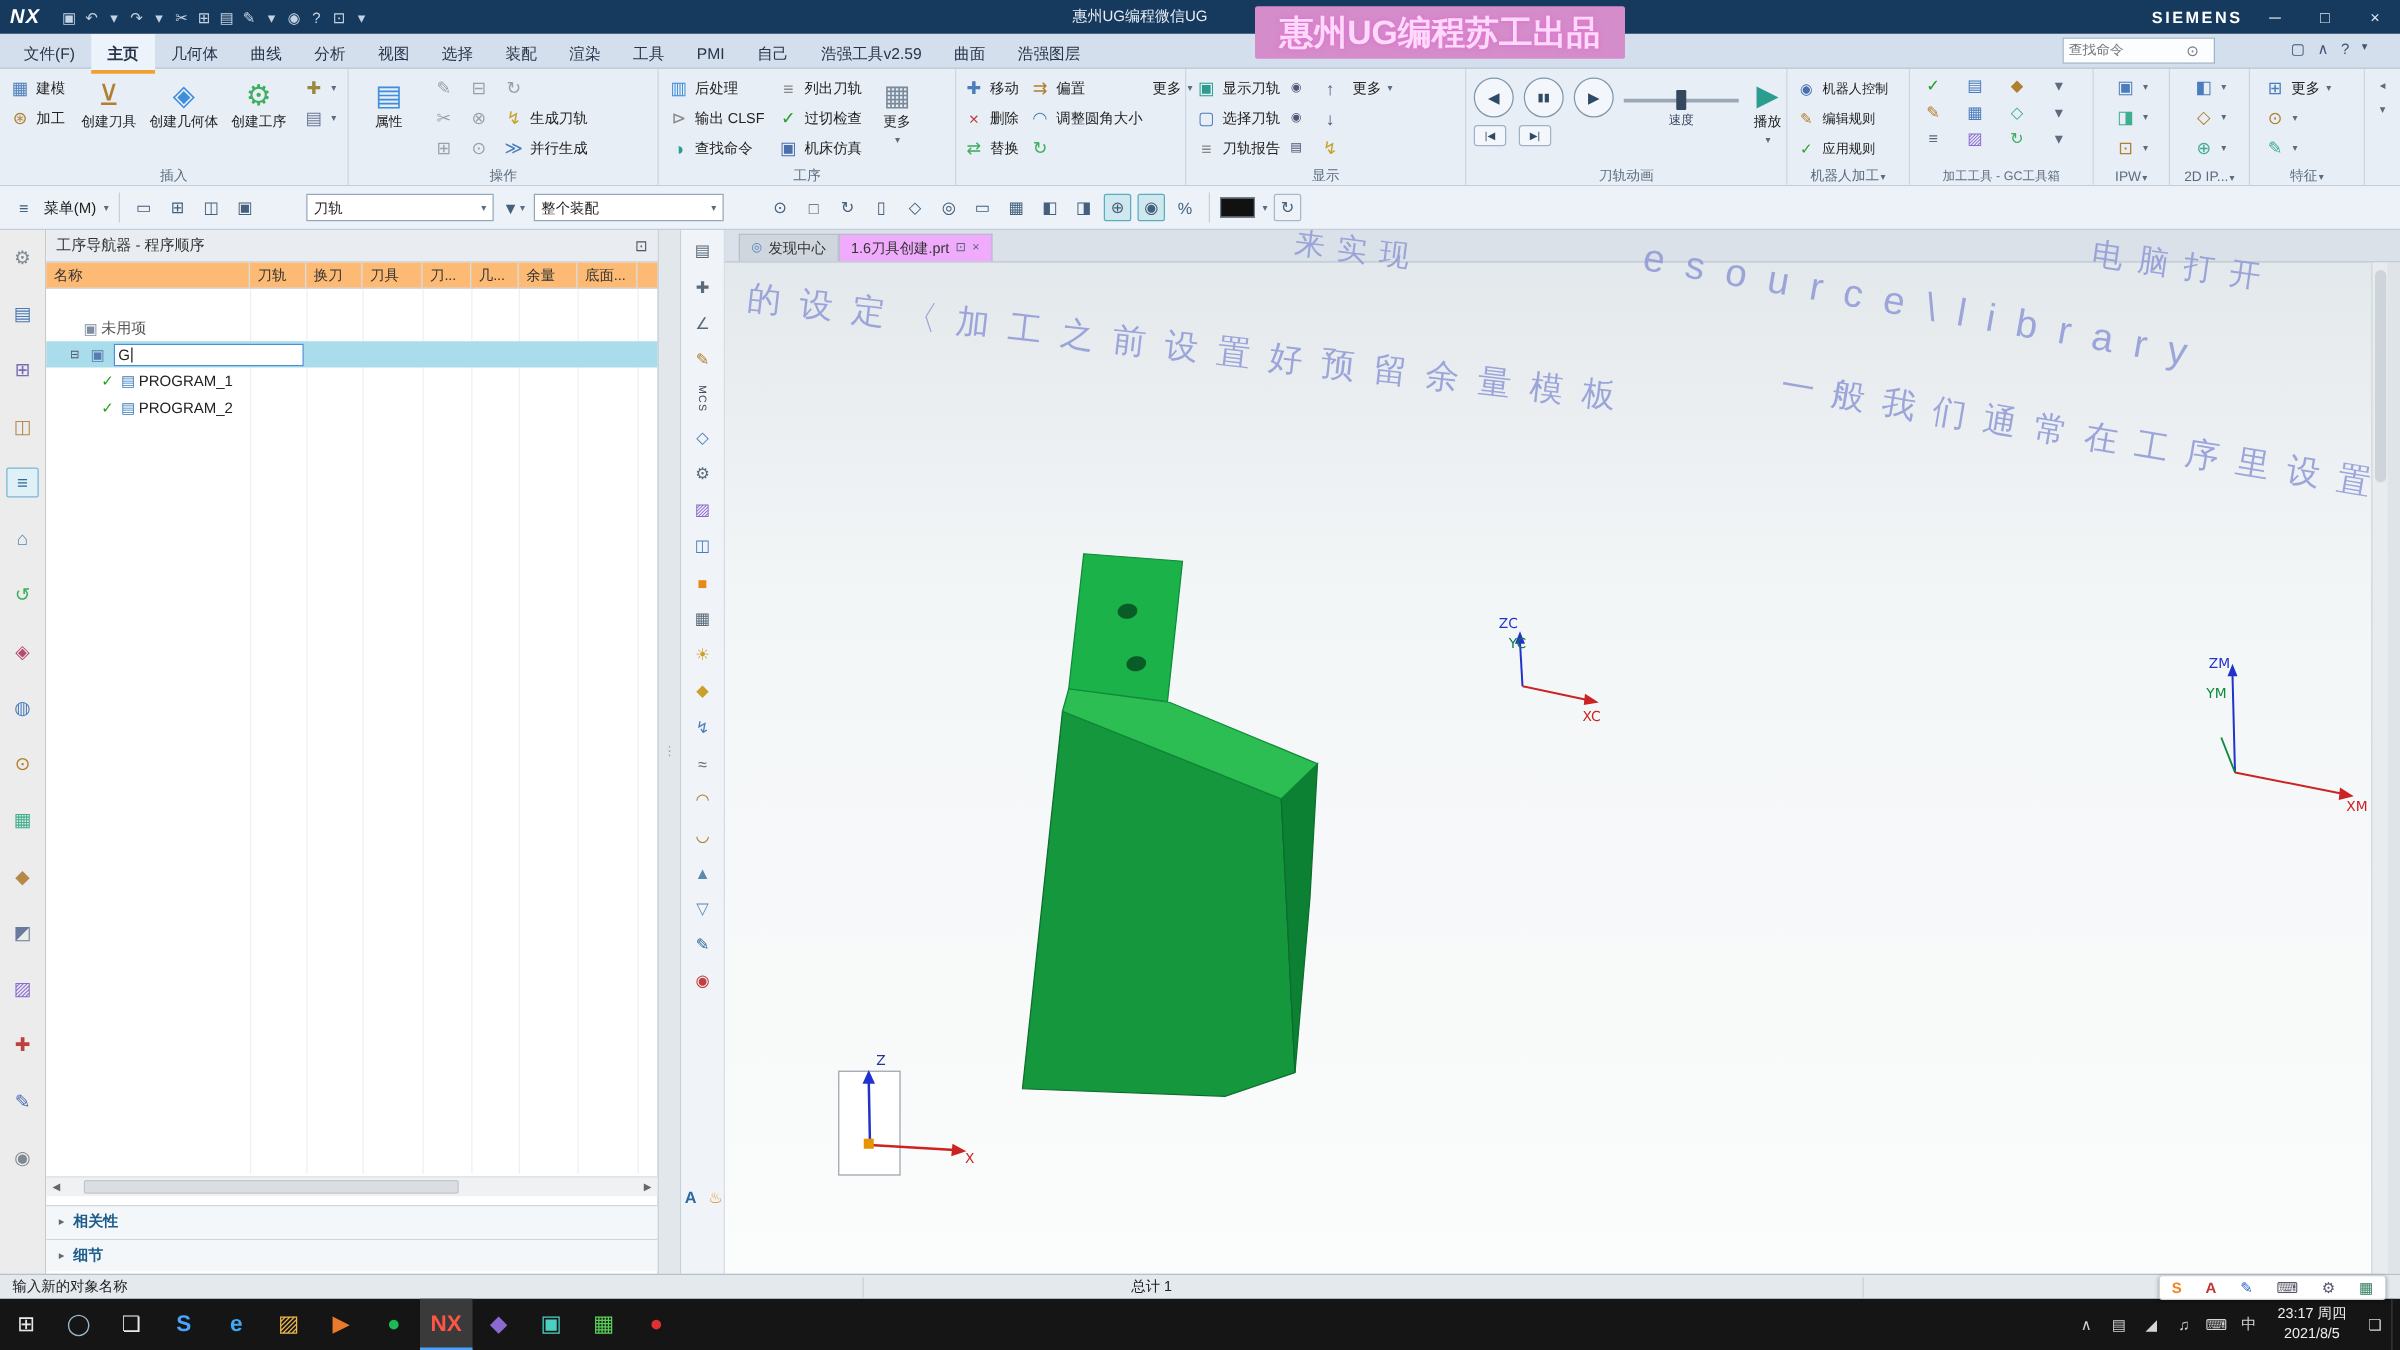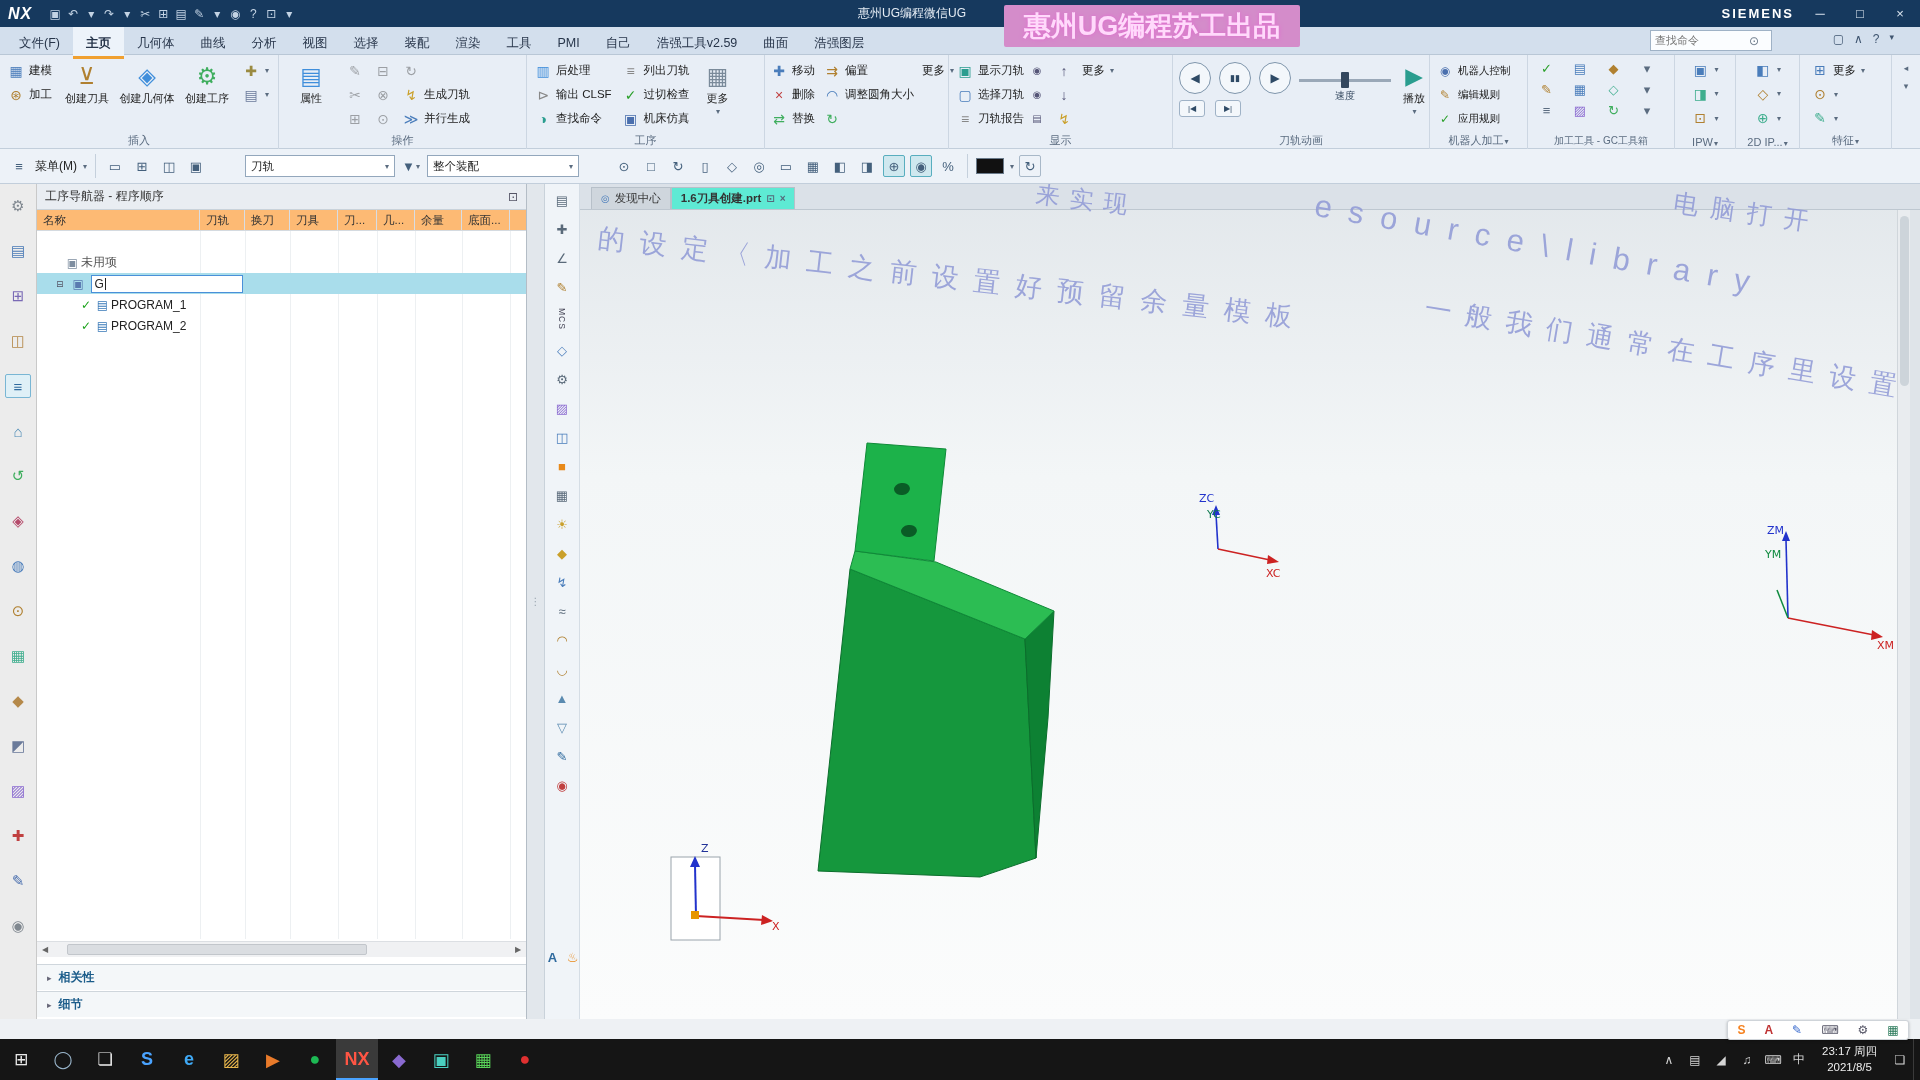--- a/index.html
+++ b/index.html
@@ -74,21 +74,21 @@
 .sec-arrow{color:#667;font-size:9px}
 
 #splitter{position:absolute;left:527px;top:184px;width:18px;height:835px;background:#e2e7ec;border-right:1px solid #c9d2da;z-index:10;display:flex;align-items:center;justify-content:center;color:#9aa5af;font-size:10px;letter-spacing:0}
 #vtoolbar{position:absolute;left:545px;top:184px;width:35px;height:835px;background:#f0f4f8;border-right:1px solid #d5dde5;z-index:10;display:flex;flex-direction:column;align-items:center;padding-top:8px;gap:12px}
 .vt-ic{width:18px;height:17px;display:flex;align-items:center;justify-content:center;font-size:13px}
 .vt-ic.vtext{writing-mode:vertical-rl;font-size:8.5px;height:auto;letter-spacing:1px;color:#445}
 
 #viewport{position:absolute;left:580px;top:184px;width:1340px;height:835px;background:linear-gradient(180deg,#e2e7eb 0%,#f3f6f7 35%,#fbfcfc 100%);overflow:hidden;z-index:5}
 #vp-strip{position:absolute;left:0;top:0;width:100%;height:26px;background:#dbe1e8;border-bottom:1px solid #bec7d0;display:flex;align-items:stretch;padding-left:11px;z-index:2}
 .vtab{display:flex;align-items:center;gap:5px;padding:0 9px;font-size:11.5px;color:#333;background:#cfd6dd;border:1px solid #b7c0c9;border-bottom:0;margin-top:3px;position:relative;z-index:4}
-.vtab.active{background:#5eead4;font-weight:bold}
+.vtab.active{background:#f0abfc;font-weight:normal}
 .vtab-ic{font-size:10px;color:#55687a}
 .wm{position:absolute;color:#8f99d6;opacity:.85;white-space:nowrap;transform-origin:0 0;z-index:3;pointer-events:none}
 .wm0{left:20px;top:36px;font-size:27px;letter-spacing:15px;transform:rotate(6.5deg)}
 .wm1{left:848px;top:106px;font-size:27px;letter-spacing:14px;transform:rotate(9.5deg)}
 .wm2{left:738px;top:4px;font-size:31px;letter-spacing:17px;transform:rotate(10deg)}
 .wm3{left:1096px;top:2px;font-size:25px;letter-spacing:12px;transform:rotate(8deg)}
 .wm4{left:458px;top:-6px;font-size:24px;letter-spacing:10px;transform:rotate(7deg)}
 #scene{position:absolute;left:0;top:0;width:1340px;height:835px;z-index:2;font-family:"DejaVu Sans",sans-serif}
 #vp-vscroll{position:absolute;right:10px;top:26px;bottom:0;width:13px;background:#e9ecef;border-left:1px solid #d0d6db;z-index:3}
 #vp-vscroll .thumb{position:absolute;left:2px;top:6px;width:9px;height:170px;background:#cdd4da;border-radius:5px}
@@ -769,20 +769,26 @@
         <text x="192" y="746" fill="#cc2222" font-size="11">X</text>
       </g>
     </svg>
 
     <div id="vp-vscroll">
         <div class="thumb"></div>
       </div>
     <div id="vp-rightstrip"></div>
   </div>
 
+  <div id="statusbar">
+    <span id="status-prompt">输入新的对象名称</span>
+    <span id="status-total">总计 1</span>
+    <div class="st-sep" style="left:690px"></div>
+    <div class="st-sep" style="left:1490px"></div>
+  </div>
 
   <div id="imebar">
 
   <span class="ime-ic" style="color: rgb(245, 130, 32);">S</span>
       <span class="ime-ic" style="color: rgb(192, 51, 51);">A</span>
       <span class="ime-ic" style="color: rgb(51, 102, 204);">✎</span>
       <span class="ime-ic" style="color: rgb(85, 85, 102);">⌨</span>
       <span class="ime-ic" style="color: rgb(85, 85, 102);">⚙</span>
       <span class="ime-ic" style="color: rgb(42, 122, 90);">▦</span>
     </div>

